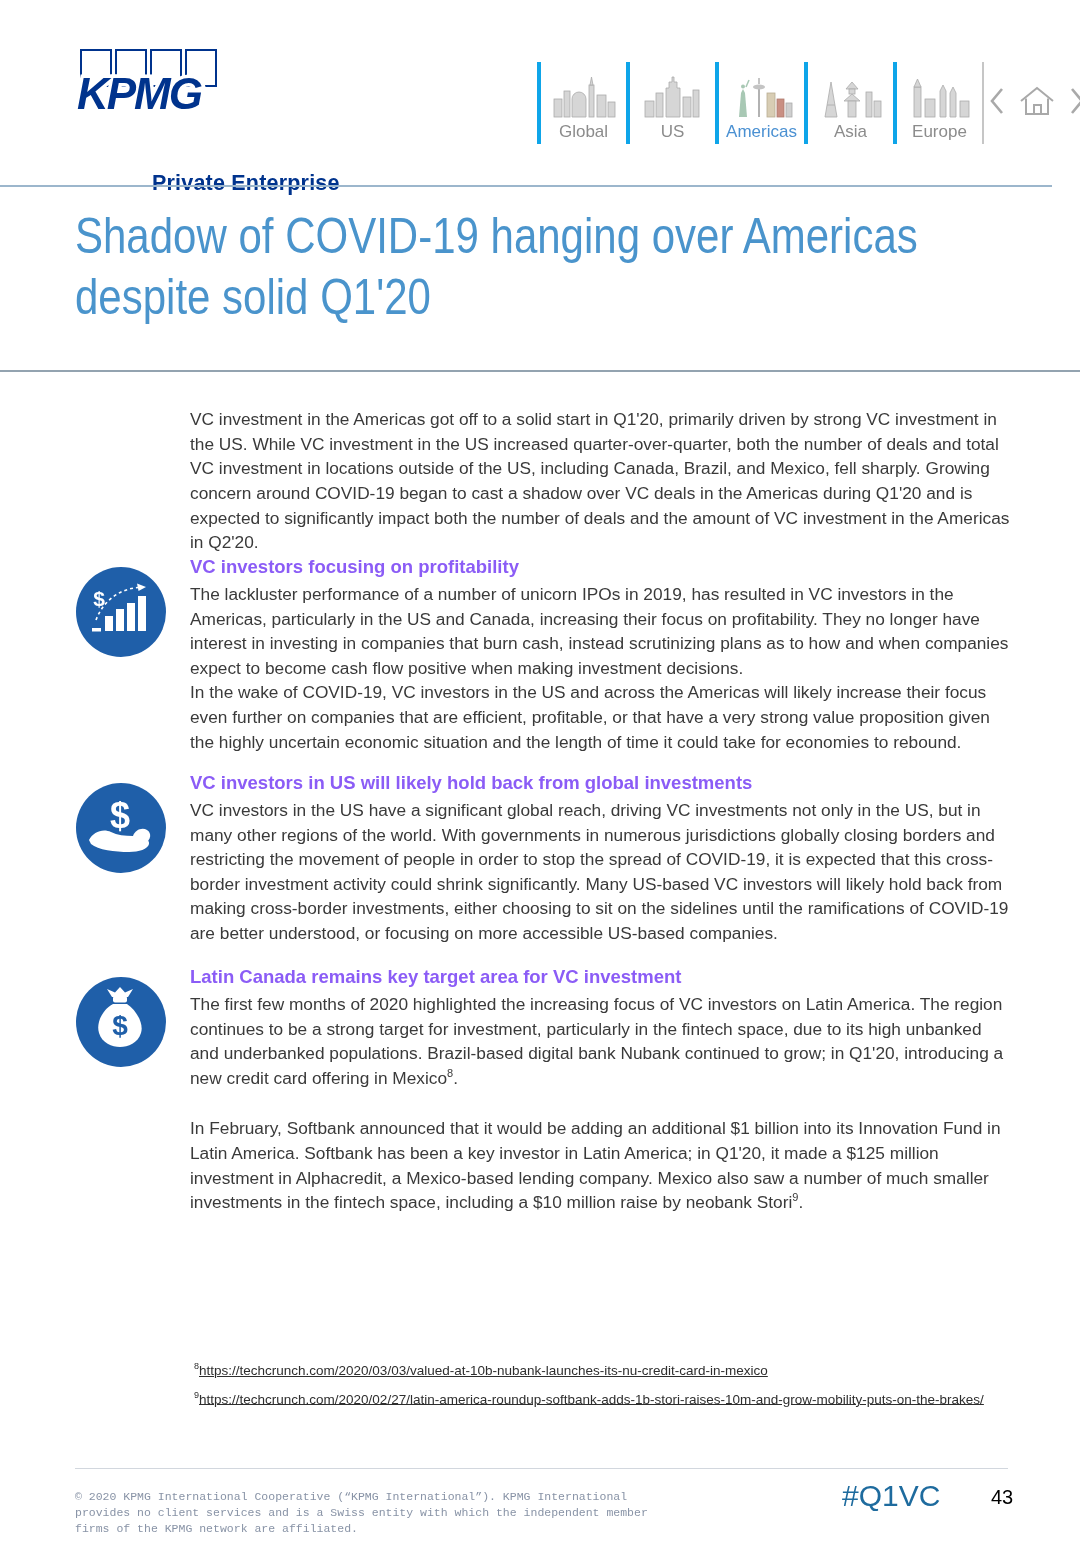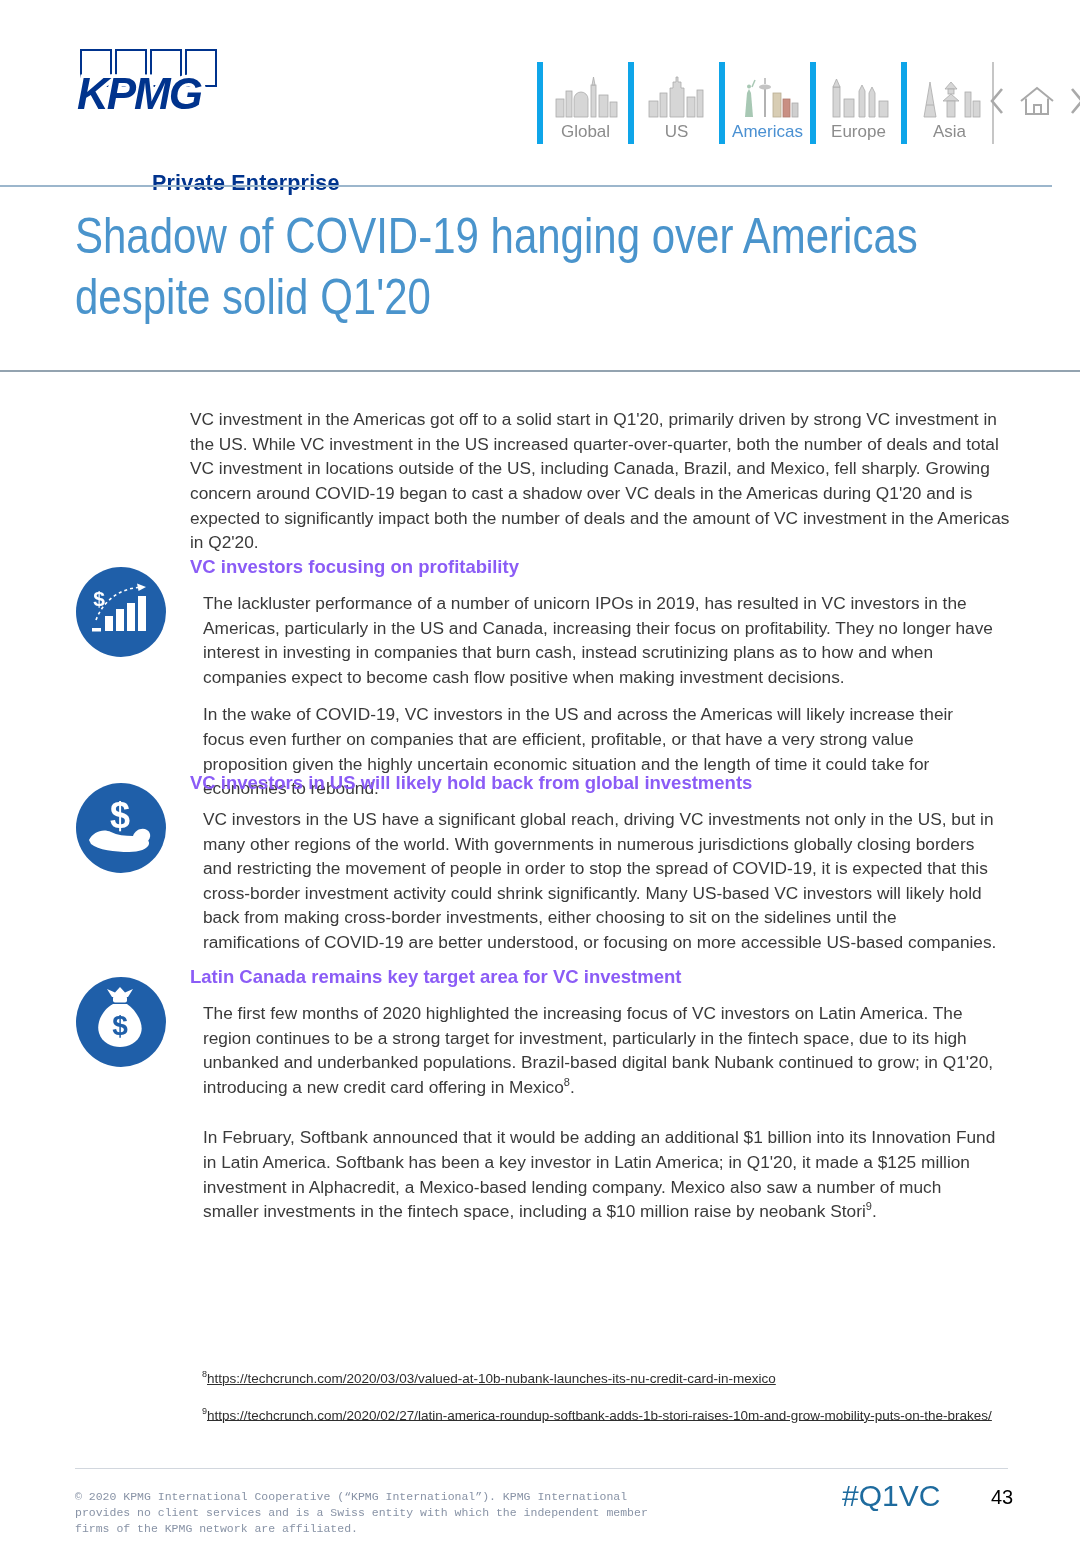--- a/index.html
+++ b/index.html
@@ -6,21 +6,21 @@
   body{font-family:"Liberation Sans",sans-serif;}
   .page{position:relative;width:1080px;height:1560px;margin:0 auto;background:#ffffff;overflow:hidden;}
 
   
   .logo-wrap{position:absolute;left:75px;top:47px;width:270px;height:100px;}
   .logo-sub{position:absolute;left:77px;top:124px;font-size:21.5px;font-weight:700;color:#00338D;letter-spacing:0.2px;}
 
   
   .nav{position:absolute;left:537px;top:62px;display:flex;height:82px;}
   .nav-item{width:85px;display:flex;flex-direction:column;align-items:center;justify-content:flex-end;
-    border-left:6px solid #0ea5e9;cursor:pointer;padding-bottom:2px;}
+    border-left:4px solid #0ea5e9;cursor:pointer;padding-bottom:2px;}
   .nav-item:last-child{border-right:2px solid #c6c6c6;}
   .nav-icon{height:52px;display:flex;align-items:flex-end;justify-content:center;}
   .nav-label{font-size:17px;color:#8c8c8c;margin-top:3px;}
   .nav-item.active .nav-label{color:#4a90d2;}
   .pager{position:absolute;left:988px;top:84px;display:flex;align-items:center;gap:11px;}
   .pager-btn{background:none;border:none;padding:0;cursor:pointer;display:flex;align-items:center;}
 
   
   .rule-top{position:absolute;left:0;top:185px;width:1052px;height:2px;background:#9cb6cc;}
   .rule-mid{position:absolute;left:0;top:370px;width:1080px;height:2px;background:#93a3b0;}
@@ -30,27 +30,27 @@
   .title{position:absolute;left:75px;top:206px;color:#4a94cc;font-weight:200;font-size:50px;
     line-height:61px;transform:scaleX(0.84);transform-origin:0 0;white-space:nowrap;letter-spacing:0px;}
 
   
   .intro{position:absolute;left:190px;top:390px;width:820px;font-size:17.3px;line-height:24.6px;color:#3a3a3a;}
   .section{position:absolute;left:75px;width:940px;display:flex;}
   .sec1{top:556px;} .sec2{top:772px;} .sec3{top:966px;}
   .section-icon{width:92px;height:92px;flex:none;margin-right:23px;margin-top:10px;}
   .section-text{width:820px;}
   .section-heading{font-size:18.5px;font-weight:bold;color:#8b5cf6;margin:0 0 4px 0;}
-  .body-p{margin:13px;font-size:17.3px;line-height:24.6px;color:#3a3a3a;}
+  .body-p{margin:0;font-size:17.3px;line-height:24.6px;color:#3a3a3a;}
   .body-p.gap{margin-top:26px;}
   sup.sup{font-size:11px;line-height:0;}
 
   
   .footnotes{position:absolute;left:190px;top:1352px;width:820px;font-size:13.5px;line-height:21px;color:#2e2e2e;}
-  .footnote{margin:12px;}
+  .footnote{margin:4px;}
   .fn-link{text-decoration:underline;color:#2e2e2e;overflow-wrap:anywhere;cursor:pointer;}
   .fn-sup{font-size:9px;vertical-align:super;}
 
   
   .copyright{position:absolute;left:75px;top:1477px;width:600px;font-size:11.5px;line-height:16px;color:#8893a6;font-family:Liberation Mono, monospace;}
   .hashtag{position:absolute;left:842px;top:1479px;font-size:30px;color:#1e6b9e;}
   .pagenum{position:absolute;left:991px;top:1486px;font-size:20px;color:#000000;}
 </style>
 </head>
 <body>
@@ -112,47 +112,47 @@
           <rect x="47" y="24" width="7" height="18" fill="#c98f83" stroke="#b07a6e" stroke-width="0.8"></rect>
           <rect x="56" y="28" width="6" height="14" fill="#cfcfcf" stroke="#ababab" stroke-width="0.8"></rect>
         </svg>
       </span>
       <span class="nav-label">Americas</span>
     </div>
     <div class="nav-item">
       <span class="nav-icon">
         <svg width="64" height="44" viewBox="0 0 64 44">
           <g fill="#d6d6d6" stroke="#ababab" stroke-width="0.8">
-            <rect x="6" y="12" width="7" height="30"></rect>
-              <polygon points="6,12 9.5,4 13,12"></polygon>
-            <rect x="17" y="24" width="10" height="18"></rect>
-            <polygon points="32,42 32,16 35,10 38,16 38,42"></polygon>
-            <polygon points="42,42 42,18 45,12 48,18 48,42"></polygon>
-            <rect x="52" y="26" width="9" height="16"></rect>
-          </g>
-        </svg>
-      </span>
-      <span class="nav-label">Europe</span>
-    </div>
-    <div class="nav-item">
-      <span class="nav-icon">
-        <svg width="64" height="44" viewBox="0 0 64 44">
-          <g fill="#d6d6d6" stroke="#ababab" stroke-width="0.8">
             <polygon points="6,42 12,7 18,42"></polygon>
               <line x1="8" y1="30" x2="16" y2="30"></line>
             <polygon points="27,14 39,14 33,7"></polygon>
               <rect x="30" y="14" width="6" height="5"></rect>
             <polygon points="25,26 41,26 33,19"></polygon>
               <rect x="29" y="26" width="8" height="16"></rect>
             <rect x="47" y="17" width="6" height="25"></rect>
               <rect x="55" y="26" width="7" height="16"></rect>
           </g>
         </svg>
       </span>
       <span class="nav-label">Asia</span>
+    </div>
+    <div class="nav-item">
+      <span class="nav-icon">
+        <svg width="64" height="44" viewBox="0 0 64 44">
+          <g fill="#d6d6d6" stroke="#ababab" stroke-width="0.8">
+            <rect x="6" y="12" width="7" height="30"></rect>
+              <polygon points="6,12 9.5,4 13,12"></polygon>
+            <rect x="17" y="24" width="10" height="18"></rect>
+            <polygon points="32,42 32,16 35,10 38,16 38,42"></polygon>
+            <polygon points="42,42 42,18 45,12 48,18 48,42"></polygon>
+            <rect x="52" y="26" width="9" height="16"></rect>
+          </g>
+        </svg>
+      </span>
+      <span class="nav-label">Europe</span>
     </div>
   </nav>
 
   <div class="pager">
     <button class="pager-btn">
       <svg width="17" height="32" viewBox="0 0 17 32">
         <polyline points="14,4 4,16 14,28" fill="none" stroke="#a9a9a9" stroke-width="2.6"></polyline>
       </svg>
     </button>
     <button class="pager-btn">

